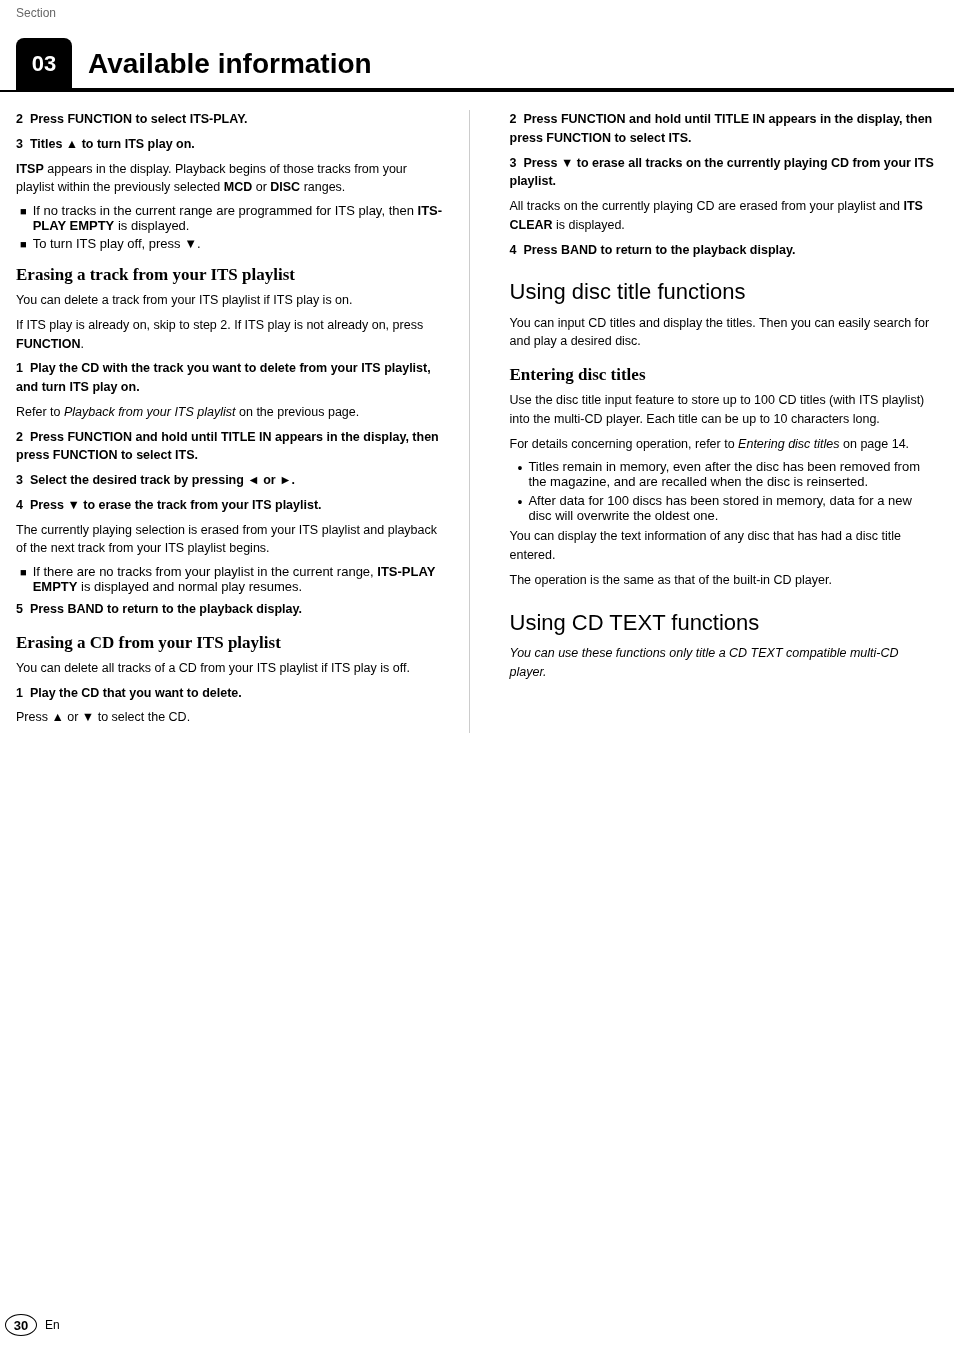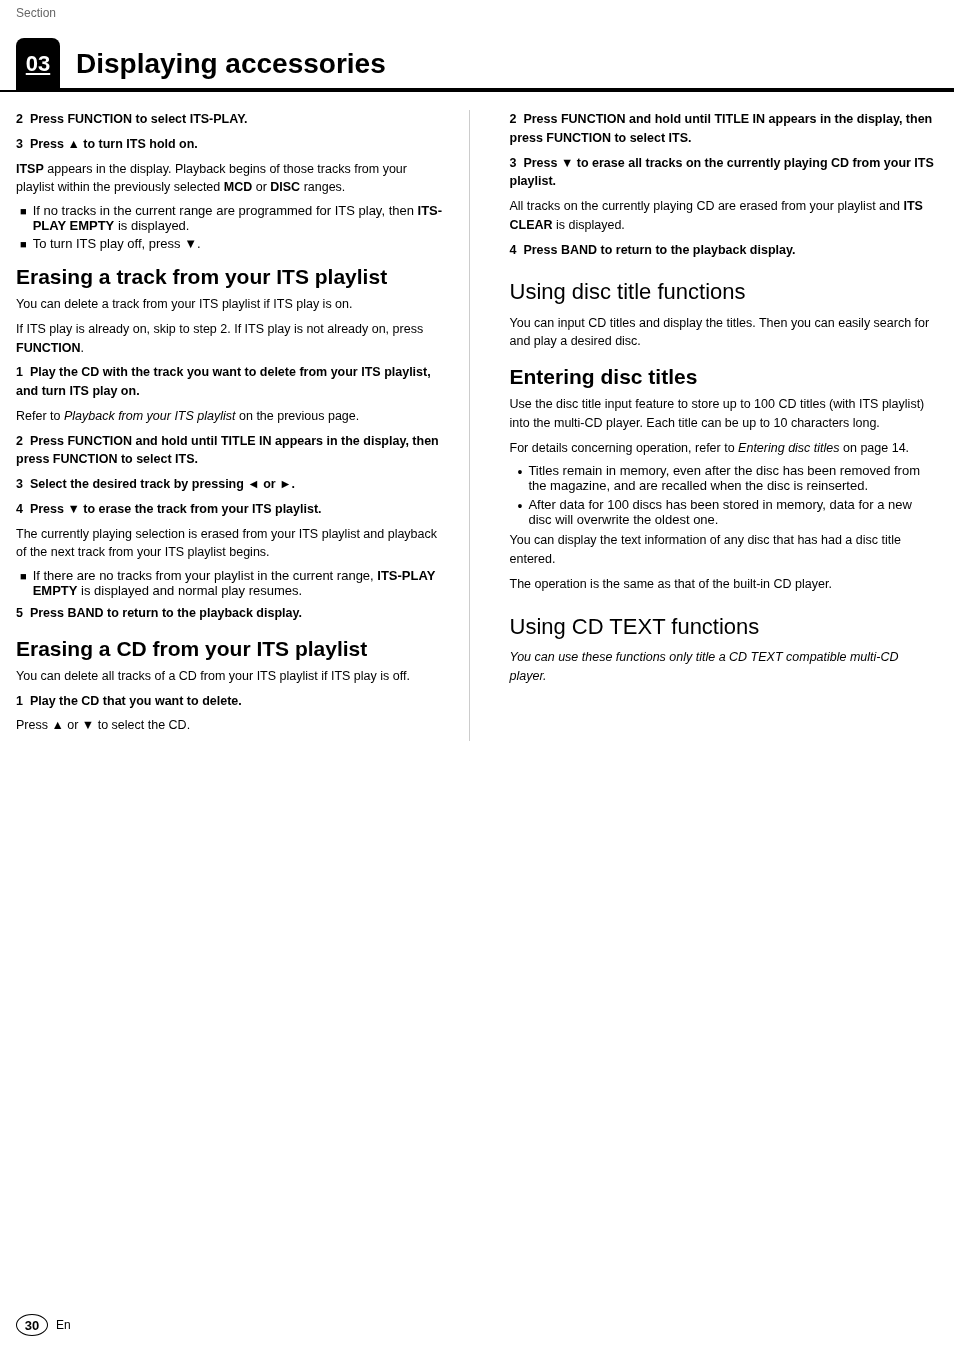--- a/index.html
+++ b/index.html
@@ -17,30 +17,29 @@
       min-height: 1352px;
       padding: 0;
       position: relative;
       background: #fff;
     }
     .section-box {
       background: #000;
       color: #fff;
       font-size: 22px;
       font-weight: bold;
-      width: 44px;
+      width: 56px;
       min-height: 52px;
       display: flex;
       align-items: center;
       justify-content: center;
       border-radius: 8px 8px 0 0;
       margin-top: 18px;
       margin-left: 16px;
       flex-shrink: 0;
-      text-decoration: underline;
     }
     .header-title {
       font-size: 28px;
       font-weight: bold;
       padding: 28px 0 8px 16px;
       flex: 1;
       border-bottom: 2px solid #000;
     }
     .header-wrapper {
       display: flex;
@@ -66,23 +65,24 @@
     }
     
     p {
       font-size: 12.5px;
       line-height: 1.5;
       margin-bottom: 6px;
     }
     .bold { font-weight: bold; }
     .italic { font-style: italic; }
     h2.section-heading {
-      font-size: 21px;
+      font-size: 17px;
       font-weight: bold;
       margin: 14px 0 6px 0;
+      font-family: Liberation Serif, serif;
     }
     h1.main-heading {
       font-size: 22px;
       font-weight: normal;
       margin: 20px 0 8px 0;
       line-height: 1.2;
     }
     .bullet-item {
       display: flex;
       align-items: flex-start;
@@ -103,21 +103,21 @@
     .dot-bullet .dot-char {
       margin-right: 6px;
       font-size: 14px;
       flex-shrink: 0;
       line-height: 1.4;
     }
     
     .footer {
       position: absolute;
       bottom: 16px;
-      left: 16px;
+      left: 5px;
       display: flex;
       align-items: center;
       gap: 8px;
     }
     .page-number {
       border: 1px solid #000;
       border-radius: 50%;
       width: 32px;
       height: 22px;
       display: flex;
@@ -139,34 +139,34 @@
   </style>
 </head>
 <body>
 
 <div class="page">
 
   <div style="position:relative; margin-bottom:0;">
     <div style="font-size:12px; color:#666; padding: 6px 0 0 16px;">Section</div>
     <div class="header-wrapper">
       <div class="section-box">03</div>
-      <div class="header-title">Displaying accessories</div>
+      <div class="header-title">Available information</div>
     </div>
   </div>
 
   <div class="content" style="margin-top:18px;">
 
     <div class="left-col">
 
       <div class="step-para">
         <p><span class="step-num">2</span>&nbsp;&nbsp;<span class="bold">Press FUNCTION to select ITS-PLAY.</span></p>
       </div>
 
       <div class="step-para">
-        <p><span class="step-num">3</span>&nbsp;&nbsp;<span class="bold">Press ▲ to turn ITS hold on.</span></p>
+        <p><span class="step-num">3</span>&nbsp;&nbsp;<span class="bold">Titles ▲ to turn ITS play on.</span></p>
         <p><span class="bold">ITSP</span> appears in the display. Playback begins of those tracks from your playlist within the previously selected <span class="bold">MCD</span> or <span class="bold">DISC</span> ranges.</p>
         <div class="bullet-item">
           <span class="bullet-char">■</span>
           <span>If no tracks in the current range are programmed for ITS play, then <span class="bold">ITS-PLAY EMPTY</span> is displayed.</span>
         </div>
         <div class="bullet-item">
           <span class="bullet-char">■</span>
           <span>To turn ITS play off, press ▼.</span>
         </div>
       </div>

